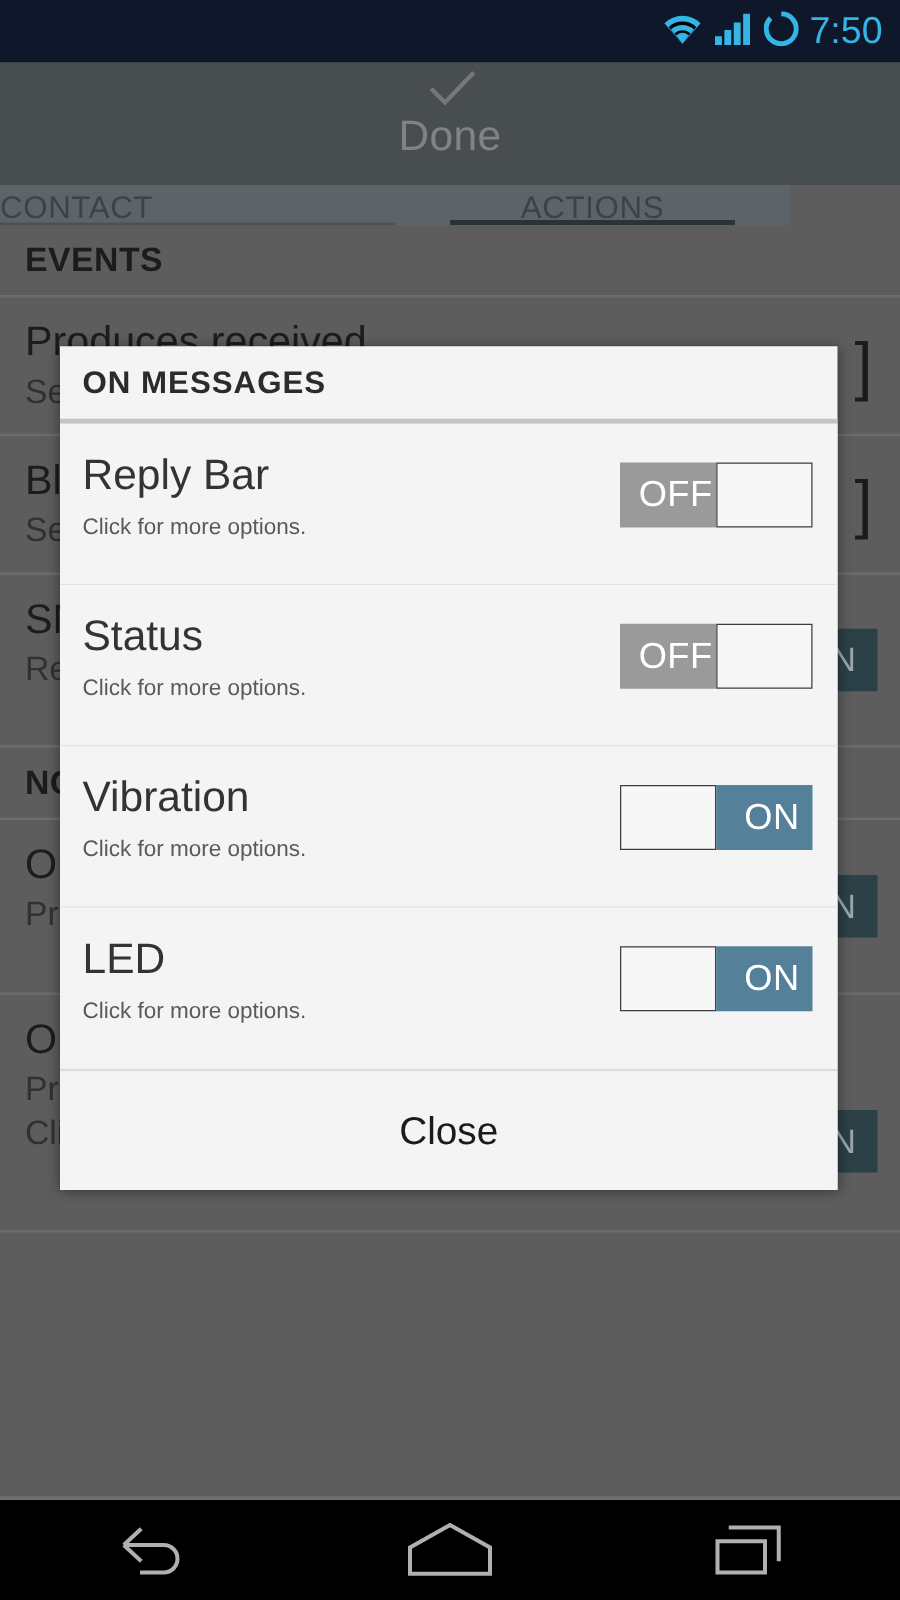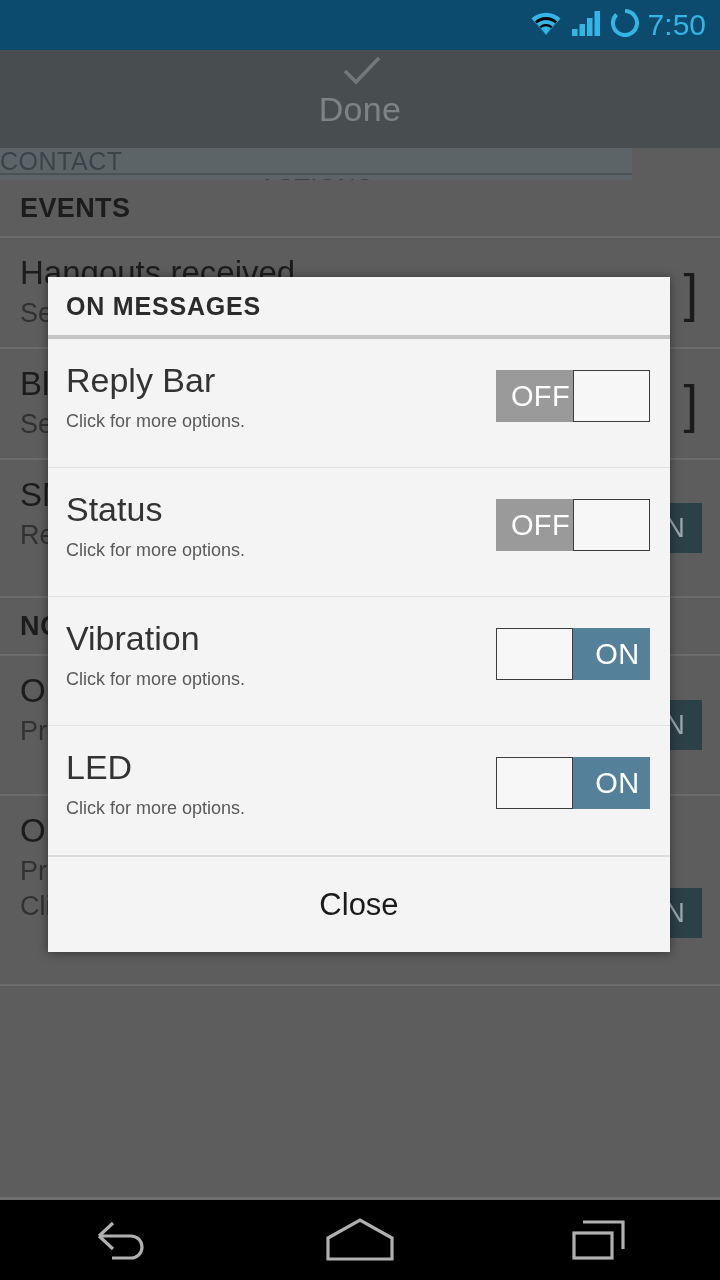--- a/index.html
+++ b/index.html
@@ -18,21 +18,21 @@
     overflow: hidden;
     background: #5d5d5d;
   }
 
   
   .statusbar {
     position: absolute;
     top: 0; left: 0;
     width: 720px;
     height: 50px;
-    background: #0c4a6e;
+    background: #0f172a;
     display: flex;
     align-items: center;
     justify-content: flex-end;
     padding-right: 14px;
     box-sizing: border-box;
   }
   .sb-icons {
     display: flex;
     align-items: center;
     gap: 9px;
@@ -76,21 +76,20 @@
   }
 
   
   .tabbar {
     position: absolute;
     top: 148px; left: 0;
     width: 632px;
     height: 32px;
     background: #5d6468;
     display: flex;
-    flex-direction: column;
   }
   .tab {
     flex: 1;
     display: flex;
     align-items: flex-end;
     justify-content: center;
     position: relative;
     height: 32px;
   }
   .tab:first-child { justify-content: flex-start; }
@@ -349,21 +348,21 @@
       <span class="tab-label">ACTIONS</span>
       <span class="tab-underline active"></span>
     </div>
   </div>
 
   <div class="content">
 
     <div class="section-header">EVENTS</div>
 
     <div class="list-row">
-      <div class="row-title">Hangouts received</div>
+      <div class="row-title">Produces received</div>
       <div class="row-sub">Select</div>
       <div class="row-bracket">]</div>
     </div>
 
     <div class="list-row">
       <div class="row-title">Blocked call</div>
       <div class="row-sub">Select</div>
       <div class="row-bracket">]</div>
     </div>
 

